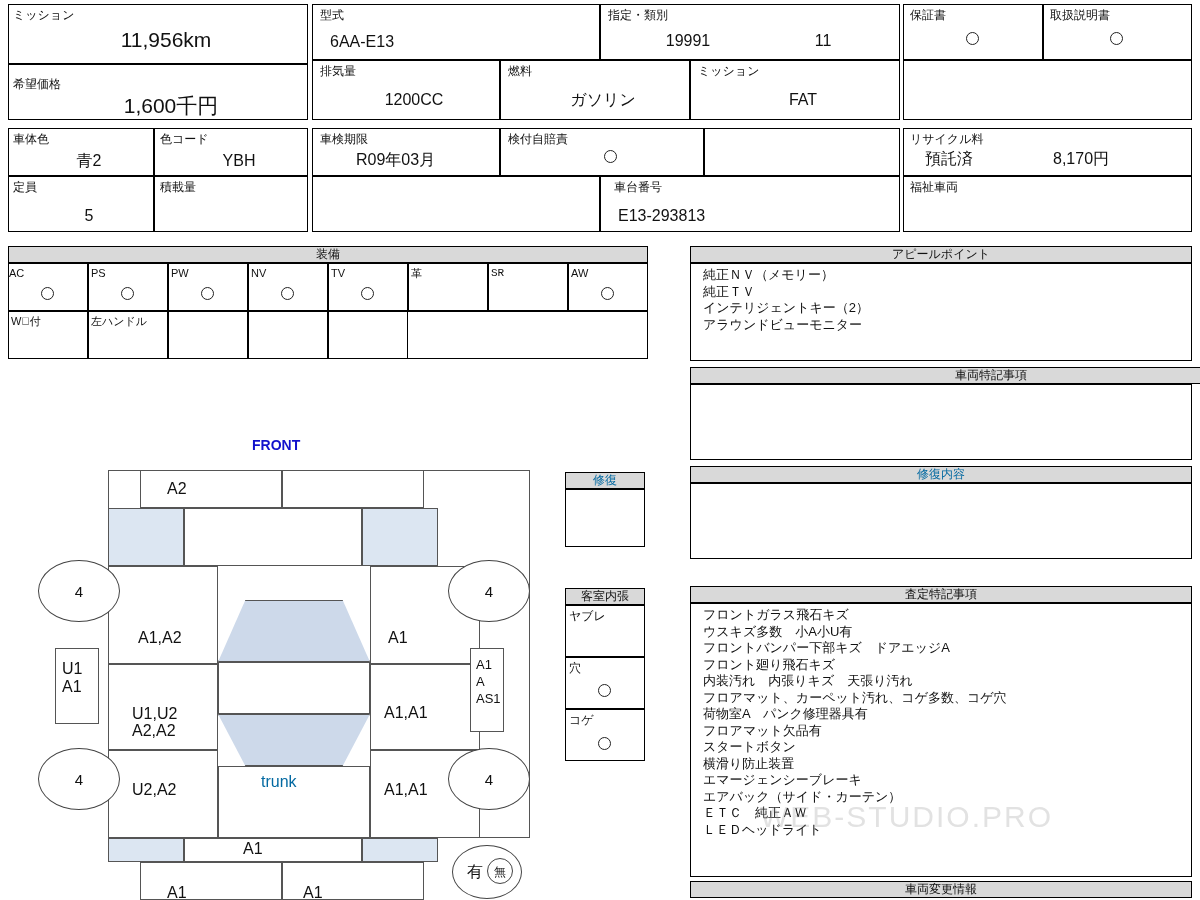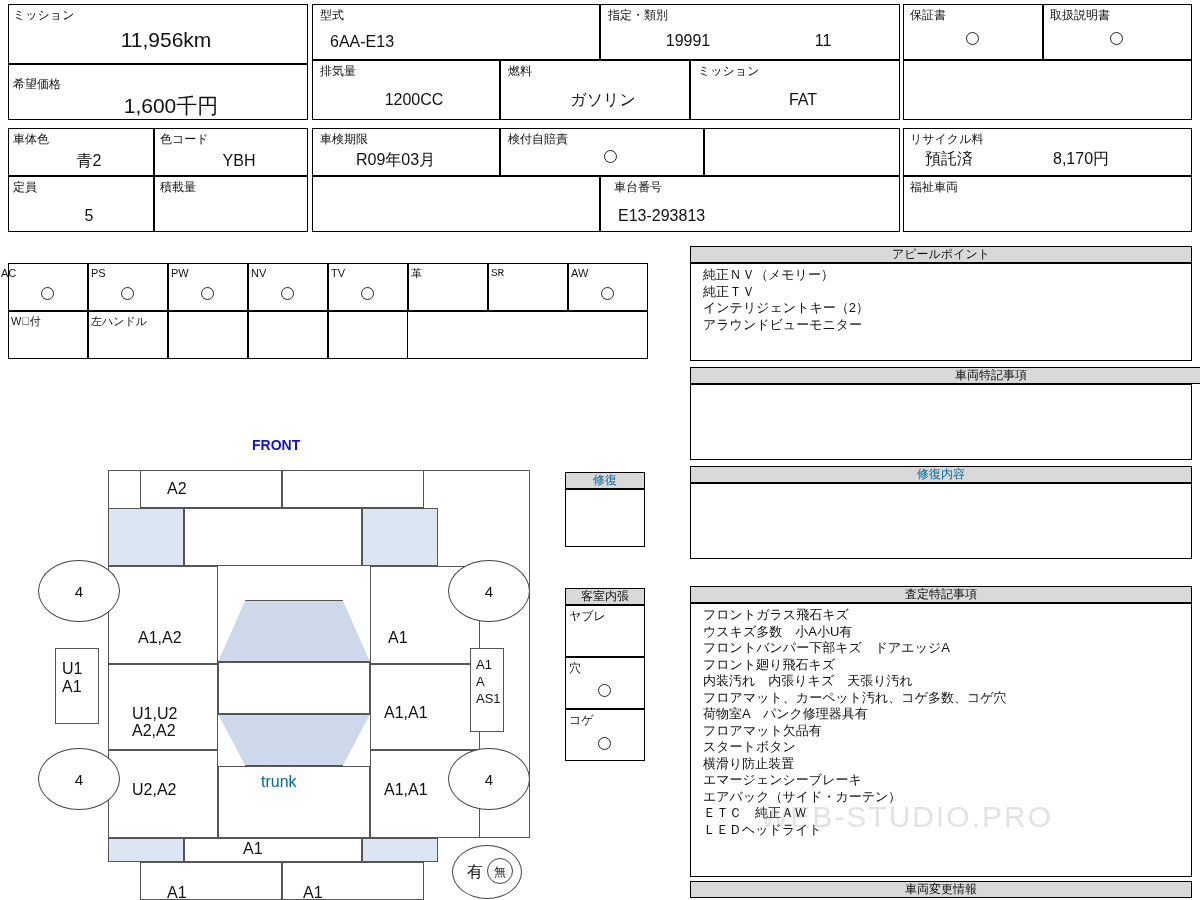--- a/index.html
+++ b/index.html
@@ -158,26 +158,27 @@
   <div class="lbl" style="left:160px; top:181px;">積載量</div>
 
   <div class="bx" style="left:312px; top:176px; width:288px; height:56px;"></div>
   <div class="bx" style="left:600px; top:176px; width:300px; height:56px;"></div>
   <div class="lbl" style="left:614px; top:181px;">車台番号</div>
   <div class="val" style="left:618px; top:208px;">E13-293813</div>
 
   <div class="bx" style="left:903px; top:176px; width:289px; height:56px;"></div>
   <div class="lbl" style="left:910px; top:181px;">福祉車両</div>
 
+  <div class="hdr" style="left:8px; top:246px; width:640px;">装備</div>
 
   <div class="bx" style="left:8px; top:263px; width:640px; height:48px;"></div>
   <div class="bx" style="left:8px; top:311px; width:640px; height:48px;"></div>
 
   <div class="bx" style="left:8px;   top:263px; width:80px; height:48px;"></div>
-  <div class="lbl small" style="left:1px; top:267px;">AC</div>
+  <div class="lbl small" style="left:9px; top:267px;">AC</div>
   <div class="circ" style="left:41px; top:287px;"></div>
 
   <div class="bx" style="left:88px;  top:263px; width:80px; height:48px;"></div>
   <div class="lbl small" style="left:91px; top:267px;">PS</div>
   <div class="circ" style="left:121px; top:287px;"></div>
 
   <div class="bx" style="left:168px; top:263px; width:80px; height:48px;"></div>
   <div class="lbl small" style="left:171px; top:267px;">PW</div>
   <div class="circ" style="left:201px; top:287px;"></div>
 

